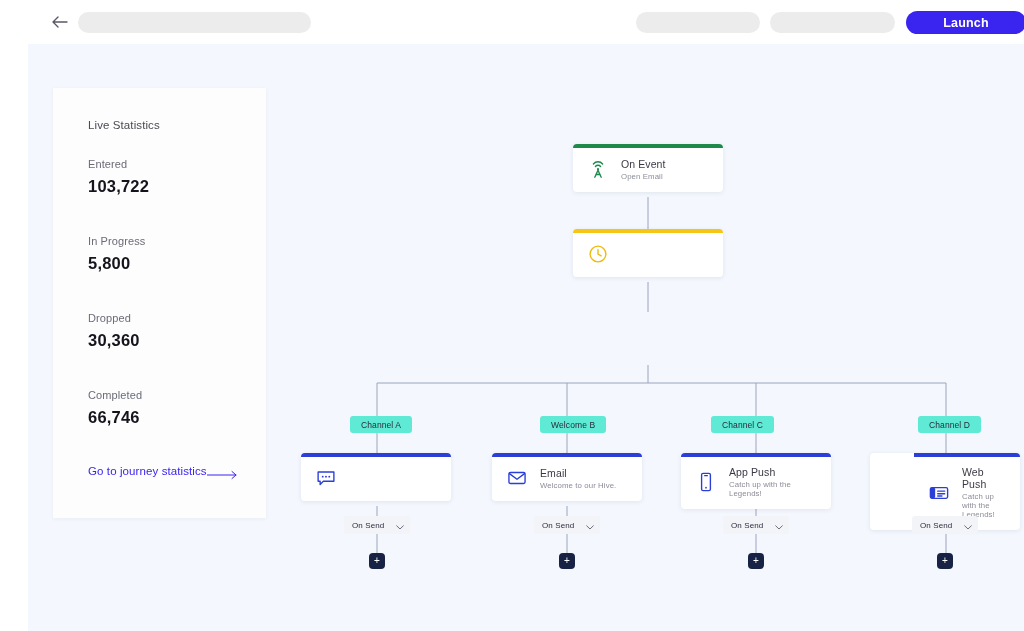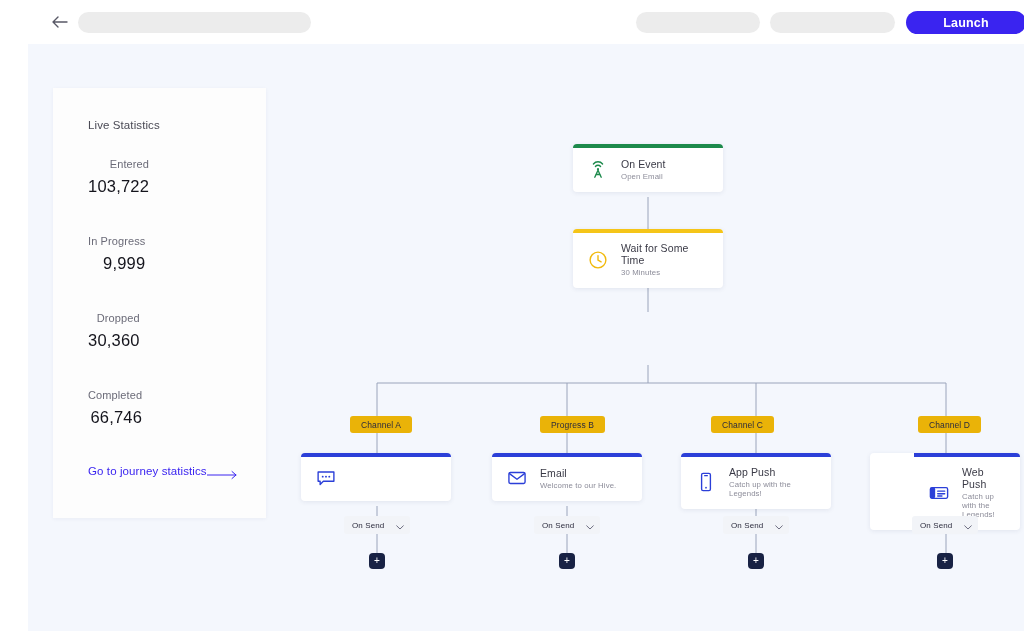--- a/index.html
+++ b/index.html
@@ -96,31 +96,31 @@
 
   .stats-title {
     position: absolute;
     left: 35px;
     top: 31px;
     font-size: 11.5px;
     color: #4a4a55;
     letter-spacing: 0.1px;
   }
 
-  .stat-block { position: absolute; left: 35px; text-align: right; }
+  .stat-block { position: absolute; left: 35px; }
   .stat-label {
     font-size: 11px;
     color: #6b6b78;
     letter-spacing: 0.1px;
     margin-bottom: 7px;
   }
   .stat-value {
     font-size: 16.5px;
     color: #14141c;
-    font-weight: normal;
+    font-weight: bold;
     letter-spacing: 0.2px;
   }
   .sb-1 { top: 70px; }
   .sb-2 { top: 147px; }
   .sb-3 { top: 224px; }
   .sb-4 { top: 301px; }
 
   .journey-link {
     position: absolute;
     left: 35px;
@@ -183,21 +183,21 @@
   .leaf-1 { left: 464px; }
   .leaf-2 { left: 653px; }
   .leaf-3 { left: 842px; padding-left: 44px; }
 
   
   .chan-pill {
     position: absolute;
     top: 372px;
     height: 17px;
     padding: 0 11px;
-    background: #eab308;
+    background: #5eead4;
     border-radius: 3px;
     display: flex;
     align-items: center;
     justify-content: center;
     font-size: 8.5px;
     color: #2b2b3d;
     letter-spacing: 0.1px;
     cursor: pointer;
   }
   .cp-0 { left: 322px; }
@@ -311,21 +311,21 @@
 
     <div class="stats-card">
       <div class="stats-title">Live Statistics</div>
 
       <div class="stat-block sb-1">
         <div class="stat-label">Entered</div>
         <div class="stat-value">103,722</div>
       </div>
       <div class="stat-block sb-2">
         <div class="stat-label">In Progress</div>
-        <div class="stat-value">9,999</div>
+        <div class="stat-value">5,800</div>
       </div>
       <div class="stat-block sb-3">
         <div class="stat-label">Dropped</div>
         <div class="stat-value">30,360</div>
       </div>
       <div class="stat-block sb-4">
         <div class="stat-label">Completed</div>
         <div class="stat-value">66,746</div>
       </div>
 
@@ -359,30 +359,26 @@
 
     <div class="node n-wait">
       <div class="node-bar" style="background:#f5c518"></div>
       <div class="node-body">
         <span class="node-icon">
           <svg viewBox="0 0 24 24" width="22" height="22" fill="none" stroke="#f1b90b" stroke-width="1.5" stroke-linecap="round">
             <circle cx="12" cy="12" r="8.6"></circle>
             <path d="M12 7.2 V12 L15.4 14"></path>
           </svg>
         </span>
-        <span class="node-text">
-          <span class="node-title">Wait for Some Time</span>
-          <span class="node-sub">30 Minutes</span>
-        </span>
       </div>
     </div>
 
 
     <div class="chan-pill cp-0">Channel A</div>
-    <div class="chan-pill cp-1">Progress B</div>
+    <div class="chan-pill cp-1">Welcome B</div>
     <div class="chan-pill cp-2">Channel C</div>
     <div class="chan-pill cp-3">Channel D</div>
 
     <div class="node n-leaf leaf-0">
       <div class="node-bar" style="background:#2b3fd8"></div>
       <div class="node-body">
         <span class="node-icon">
           <svg viewBox="0 0 24 24" width="22" height="22" fill="none" stroke="#2b3fd8" stroke-width="1.5">
             <path d="M3.4 5.4h17.2v10.2H9.1l-3.5 3.4v-3.4H3.4z" stroke-linejoin="round"></path>
             <circle cx="8.4" cy="10.5" r="1.05" fill="#2b3fd8" stroke="none"></circle>

